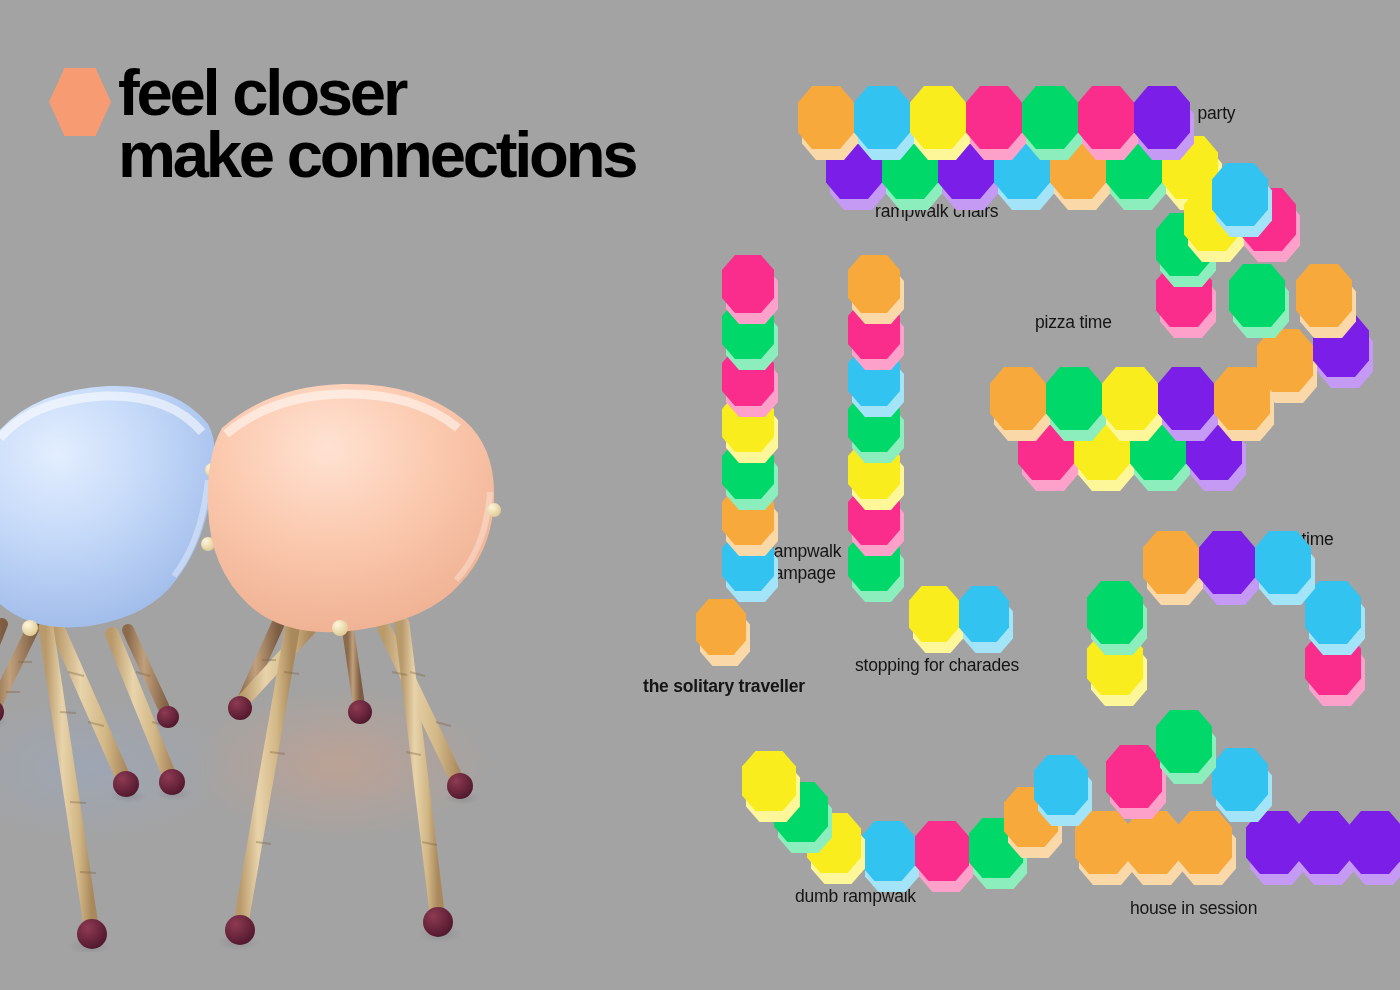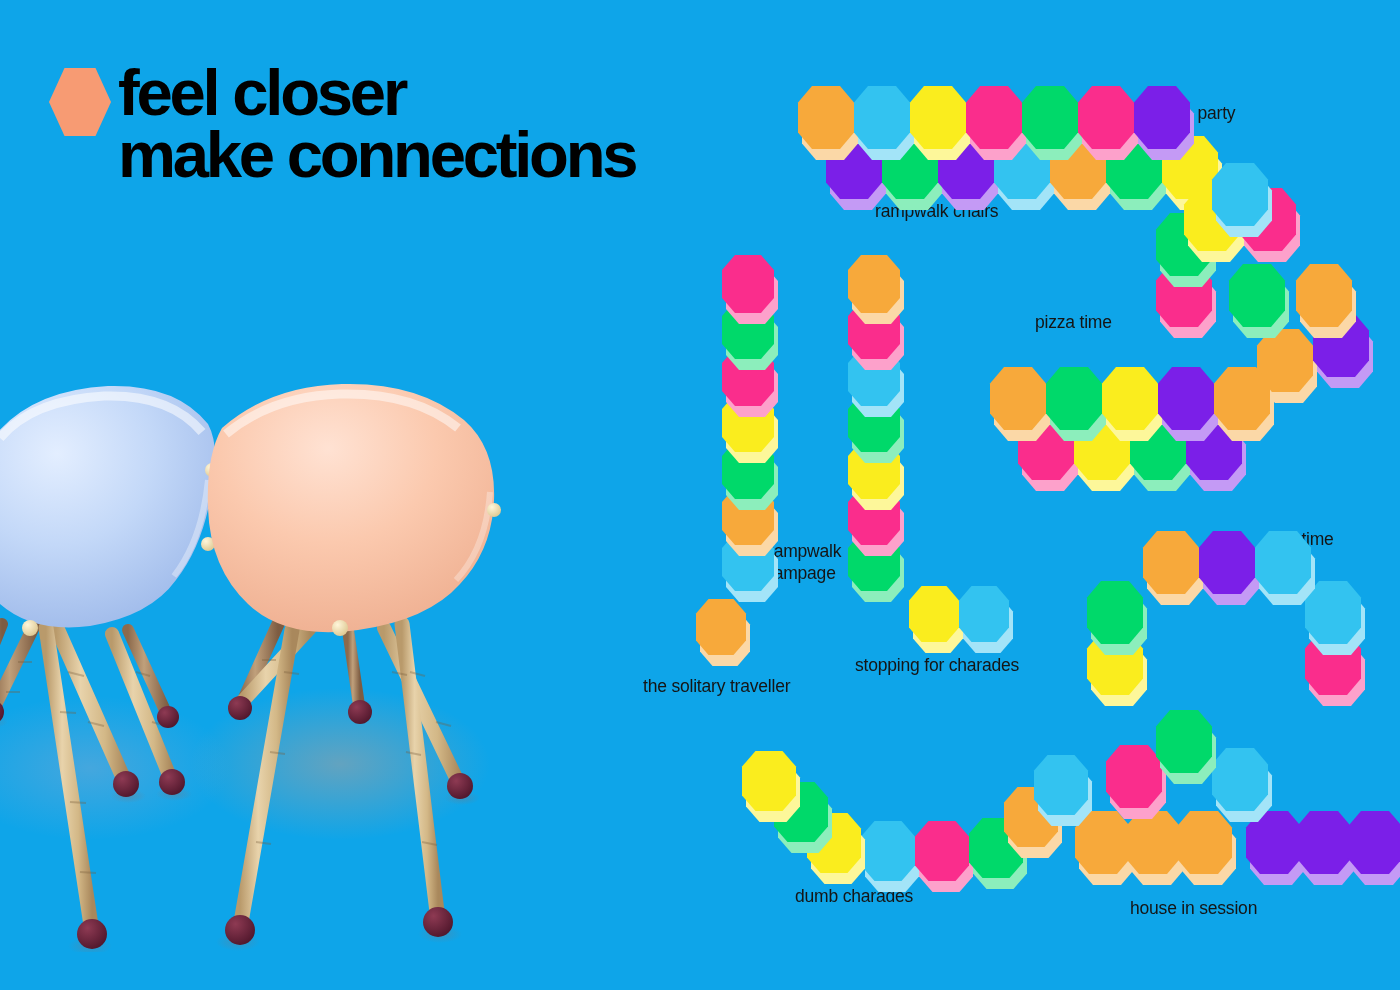--- a/index.html
+++ b/index.html
@@ -9,21 +9,21 @@
   }
   body {
     width: 1400px; height: 990px;
     font-family: "Liberation Sans", sans-serif;
     overflow: hidden;
     position: relative;
   }
   #stage {
     position: relative;
     width: 1400px; height: 990px;
-    background: #0ea5e9;
+    background: #a3a3a3;
   }
 
   
   #logo-hex {
     position: absolute;
     left: 49px; top: 68px;
     width: 62px; height: 68px;
   }
   #headline {
     position: absolute;
@@ -560,21 +560,21 @@
       </div>
       <div class="label" style="left: 1273px; top: 529px;">tea time</div>
       <div class="cluster" style="left: 0px; top: 0px; width: 1400px; height: 990px; pointer-events: none;">
         <div class="hexwrap" style="left: 696px; top: 599px; width: 50px; height: 70px; z-index: 100;">
           <svg viewBox="0 0 50 70" width="50" height="70" style="overflow: visible;">
             <polygon points="16.5,11 41.5,11 54,25.560000000000002 54,52.44 41.5,67 16.5,67 4,52.44 4,25.560000000000002" fill="#fbd8a7"></polygon>
             <polygon points="12.5,0 37.5,0 50,14.56 50,41.44 37.5,56 12.5,56 0,41.44 0,14.56" fill="#F7A93B"></polygon>
           </svg>
         </div>
       </div>
-      <div class="label" style="left: 643px; top: 676px;">the solitary traveller</div>
+      <div class="label" style="left: 643px; top: 676px; font-weight: bold;">the solitary traveller</div>
       <div class="cluster" style="left: 0px; top: 0px; width: 1400px; height: 990px; pointer-events: none;">
         <div class="hexwrap" style="left: 909px; top: 586px; width: 50px; height: 70px; z-index: 100;">
           <svg viewBox="0 0 50 70" width="50" height="70" style="overflow: visible;">
             <polygon points="16.5,11 41.5,11 54,25.560000000000002 54,52.44 41.5,67 16.5,67 4,52.44 4,25.560000000000002" fill="#fdf79a"></polygon>
             <polygon points="12.5,0 37.5,0 50,14.56 50,41.44 37.5,56 12.5,56 0,41.44 0,14.56" fill="#FAED1E"></polygon>
           </svg>
         </div>
         <div class="hexwrap" style="left: 959px; top: 586px; width: 50px; height: 70px; z-index: 100;">
           <svg viewBox="0 0 50 70" width="50" height="70" style="overflow: visible;">
             <polygon points="16.5,11 41.5,11 54,25.560000000000002 54,52.44 41.5,67 16.5,67 4,52.44 4,25.560000000000002" fill="#a3e4f8"></polygon>
@@ -626,21 +626,21 @@
             <polygon points="13.5,0 40.5,0 54,15.600000000000001 54,44.4 40.5,60 13.5,60 0,44.4 0,15.600000000000001" fill="#F7A93B"></polygon>
           </svg>
         </div>
         <div class="hexwrap" style="left: 1033.6px; top: 754.84px; width: 54px; height: 74px; z-index: 99;">
           <svg viewBox="0 0 54 74" width="54" height="74" style="overflow: visible;">
             <polygon points="17.5,11 44.5,11 58,26.6 58,55.4 44.5,71 17.5,71 4,55.4 4,26.6" fill="#a3e4f8"></polygon>
             <polygon points="13.5,0 40.5,0 54,15.600000000000001 54,44.4 40.5,60 13.5,60 0,44.4 0,15.600000000000001" fill="#33C3F0"></polygon>
           </svg>
         </div>
       </div>
-      <div class="label" style="left: 795px; top: 886px;">dumb charades</div>
+      <div class="label" style="left: 795px; top: 886px;">dumb rampwalk</div>
       <div class="cluster" style="left: 0px; top: 0px; width: 1400px; height: 990px; pointer-events: none;">
         <div class="hexwrap" style="left: 1105.8px; top: 745.28px; width: 56px; height: 77px; z-index: 93;">
           <svg viewBox="0 0 56 77" width="56" height="77" style="overflow: visible;">
             <polygon points="18,11 46,11 60,27.38 60,57.620000000000005 46,74 18,74 4,57.620000000000005 4,27.38" fill="#fda1cb"></polygon>
             <polygon points="14,0 42,0 56,16.38 56,46.620000000000005 42,63 14,63 0,46.620000000000005 0,16.38" fill="#FA2D8C"></polygon>
           </svg>
         </div>
         <div class="hexwrap" style="left: 1156.2px; top: 710px; width: 56px; height: 77px; z-index: 100;">
           <svg viewBox="0 0 56 77" width="56" height="77" style="overflow: visible;">
             <polygon points="18,11 46,11 60,27.38 60,57.620000000000005 46,74 18,74 4,57.620000000000005 4,27.38" fill="#8ceebc"></polygon>

